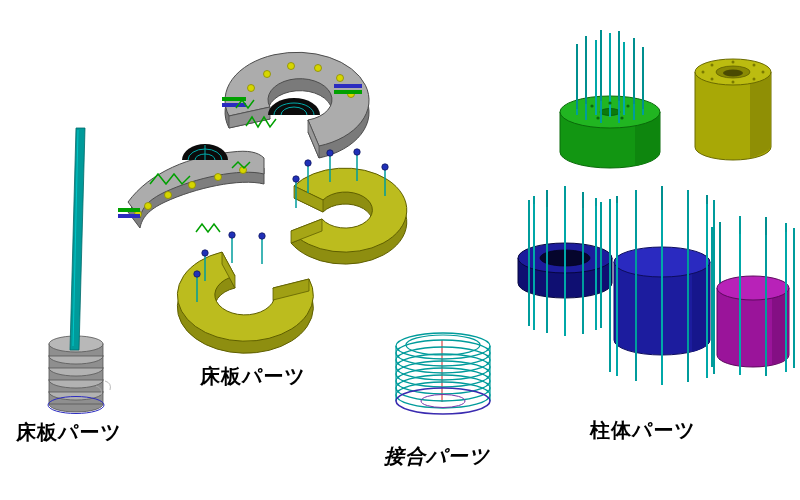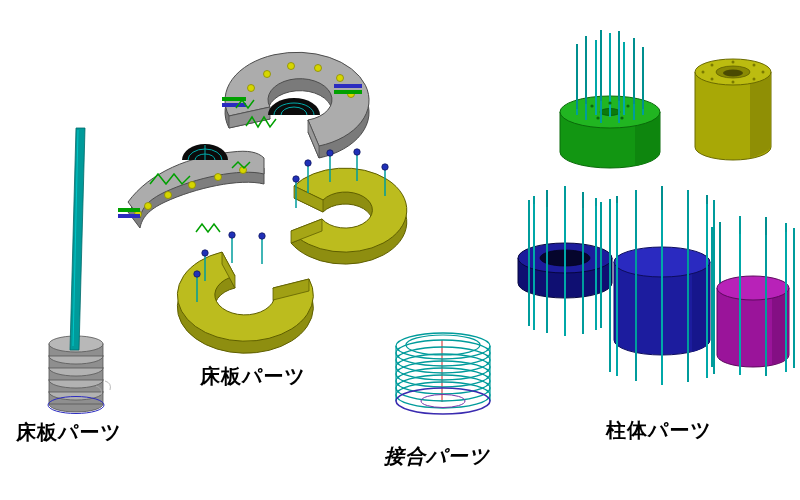--- a/index.html
+++ b/index.html
@@ -15,21 +15,21 @@
     position:absolute;
     font-size:20px;
     font-weight:bold;
     color:#000000;
     letter-spacing:1px;
     white-space:nowrap;
   }
   .label-leg{left:16px;top:419px;}
   .label-floor{left:200px;top:363px;}
   .label-joint{left:384px;top:443px;font-style:italic;}
-  .label-column{left:606px;top:417px;}
+  .label-column{left:590px;top:417px;}
 </style>
 </head>
 <body>
 
 <div id="stage">
 
   <svg id="parts-canvas" width="800" height="500" viewBox="0 0 800 500">
 
     <g>
 

